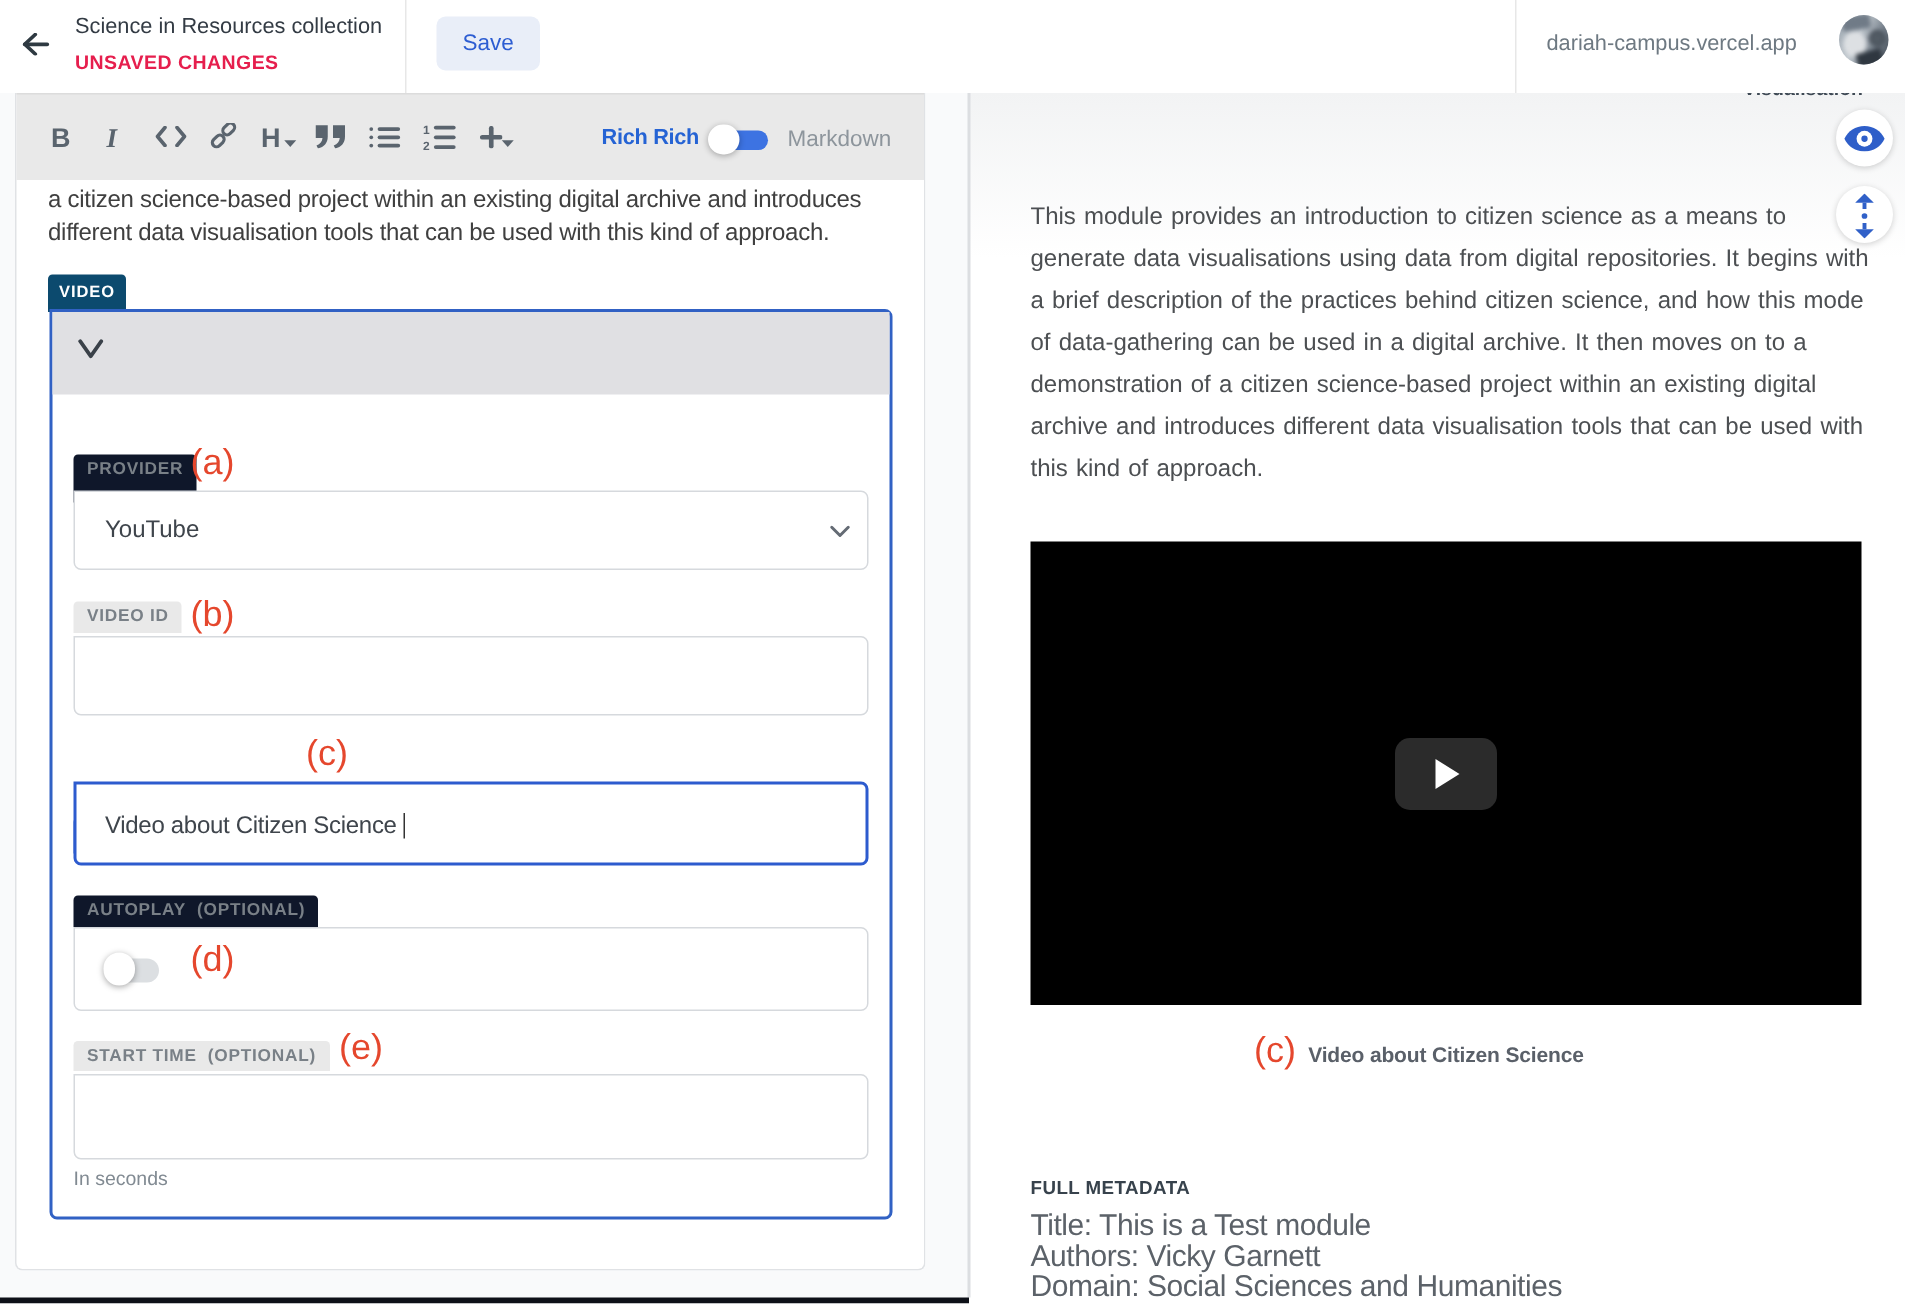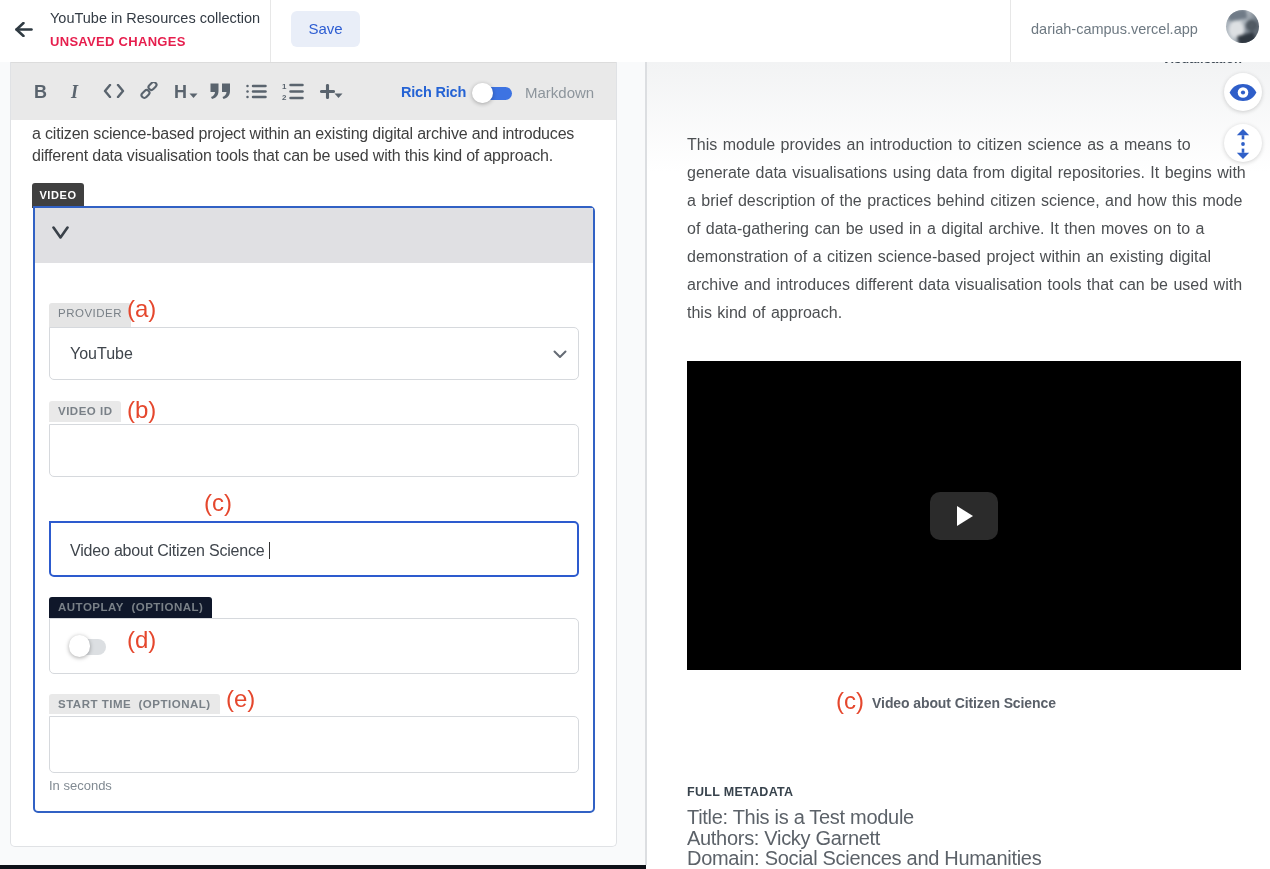--- a/index.html
+++ b/index.html
@@ -73,28 +73,28 @@
 
 <div class="abs" style="left:401px; top:84px; font-size:14.5px; font-weight:bold; letter-spacing:-0.2px; color:#2563d4;">Rich Rich</div>
 <div class="abs" style="left:478px; top:86.5px; width:34px; height:13px; border-radius:7px; background:#3d73e2;"></div>
 <div class="abs" style="left:472px; top:82.5px; width:20.5px; height:20.5px; border-radius:50%; background:#fff; box-shadow:0 1px 4px rgba(0,0,0,0.3);"></div>
 <div class="abs" style="left:525px; top:84px; font-size:15px; color:#8d959c;">Markdown</div>
 
 <div class="abs" style="left:32px; top:123px; width:575px; font-size:16px; line-height:22px; letter-spacing:-0.18px; color:#3f3f3f;">
 a citizen science-based project within an existing digital archive and introduces<br>different data visualisation tools that can be used with this kind of approach.
 </div>
 
-<div class="abs" style="left:32px; top:183px; width:52px; height:25px; background:#404040; border-radius:3px 3px 0 0; color:#fff; font-weight:bold; letter-spacing:0.6px; text-align:center; line-height:24px; font-size:11px;">VIDEO</div>
+<div class="abs" style="left:32px; top:183px; width:52px; height:25px; background:#0c4a6e; border-radius:3px 3px 0 0; color:#fff; font-weight:bold; letter-spacing:0.6px; text-align:center; line-height:24px; font-size:11px;">VIDEO</div>
 <div class="abs" style="left:33px; top:206px; width:562px; height:607px; background:#fff; border:2px solid #3161c4; border-radius:0 5px 5px 5px;"></div>
 <div class="abs" style="left:35px; top:208px; width:558px; height:55px; background:#e0e0e3;"></div>
 <svg class="abs" style="left:52px; top:226px;" width="17" height="14" viewBox="0 0 17 14">
   <path d="M1.5 1.5 L8.5 11.5 L15.5 1.5" fill="none" stroke="#3a4149" stroke-width="2.6" stroke-linecap="round" stroke-linejoin="round"></path>
 </svg>
 
-<div class="abs" style="left:49px; top:303px; height:32px; padding:0 9px; background:#e5e5e5; border-radius:3px 3px 0 0; font-size:11.5px; font-weight:normal; letter-spacing:0.5px; color:#798087; line-height:21px;">PROVIDER</div>
+<div class="abs" style="left:49px; top:303px; height:32px; padding:0 9px; background:#0f172a; border-radius:3px 3px 0 0; font-size:11.5px; font-weight:bold; letter-spacing:0.5px; color:#798087; line-height:21px;">PROVIDER</div>
 <div class="abs" style="left:127px; top:295px; font-size:24px; color:#e5472d;">(a)</div>
 <div class="abs" style="left:49px; top:327px; width:530px; height:53px; background:#fff; border:1px solid #d6d9dd; border-radius:0 5px 5px 5px;"></div>
 <div class="abs" style="left:70px; top:345px; font-size:16px; color:#3f454c;">YouTube</div>
 <svg class="abs" style="left:553px; top:350px;" width="14" height="9" viewBox="0 0 14 9">
   <path d="M1.5 1.5 L7 7 L12.5 1.5" fill="none" stroke="#646b74" stroke-width="2" stroke-linecap="round" stroke-linejoin="round"></path>
 </svg>
 
 <div class="abs" style="left:49px; top:401px; height:21px; padding:0 9px; background:#e9e9e9; border-radius:3px 3px 0 0; font-size:11.5px; font-weight:bold; letter-spacing:0.5px; color:#798087; line-height:21px;">VIDEO ID</div>
 <div class="abs" style="left:127px; top:396px; font-size:24px; color:#e5472d;">(b)</div>
 <div class="abs" style="left:49px; top:424px; width:530px; height:53px; background:#fff; border:1px solid #d6d9dd; border-radius:0 5px 5px 5px;"></div>
@@ -158,21 +158,21 @@
   </g>
 </svg>
 
 <div class="abs" style="left:0; top:0; width:1270px; height:62px; background:#fff;"></div>
 <svg class="abs" style="left:15px; top:22px;" width="18" height="15" viewBox="0 0 18 15">
   <g stroke="#2f3a42" stroke-width="2.5" fill="none" stroke-linecap="round" stroke-linejoin="round">
     <line x1="1.5" y1="7.5" x2="16.5" y2="7.5"></line>
     <path d="M8.5 1 L1.5 7.5 L8.5 14"></path>
   </g>
 </svg>
-<div class="abs" style="left:50px; top:10px; font-size:14.5px; color:#333b44;">YouTube in Resources collection</div>
+<div class="abs" style="left:50px; top:10px; font-size:14.5px; color:#333b44;">Science in Resources collection</div>
 <div class="abs" style="left:50px; top:34px; font-size:13px; font-weight:bold; letter-spacing:0.3px; color:#e61e4d;">UNSAVED CHANGES</div>
 <div class="abs" style="left:270px; top:0; width:1px; height:62px; background:#e7e7e7;"></div>
 <div class="abs" style="left:291px; top:11px; width:69px; height:36px; background:#e9eef8; border-radius:6px; text-align:center; line-height:36px; font-size:15px; color:#2d5dd2;">Save</div>
 <div class="abs" style="left:1010px; top:0; width:1px; height:62px; background:#e7e7e7;"></div>
 <div class="abs" style="left:1031px; top:21px; width:172px; font-size:14.5px; color:#6e7982;">dariah-campus.vercel.app</div>
 <div class="abs" style="left:1226px; top:10px; width:33px; height:33px; border-radius:50%; background:linear-gradient(115deg, #9aa4ae 0%, #c3cad0 40%, #757f8a 70%, #454e58 100%); overflow:hidden;">
   <div style="position:absolute; left:-3px; top:-3px; width:40px; height:40px; filter:blur(1.5px);">
     <div style="position:absolute; left:6px; top:14px; width:15px; height:17px; border-radius:50%; background:#dde0e3;"></div>
     <div style="position:absolute; left:5px; top:3px; width:19px; height:10px; background:#707b87; border-radius:2px; transform:rotate(-8deg);"></div>
     <div style="position:absolute; left:23px; top:13px; width:11px; height:11px; border-radius:50%; background:#525b64; border:1.5px solid #3a424b;"></div>

